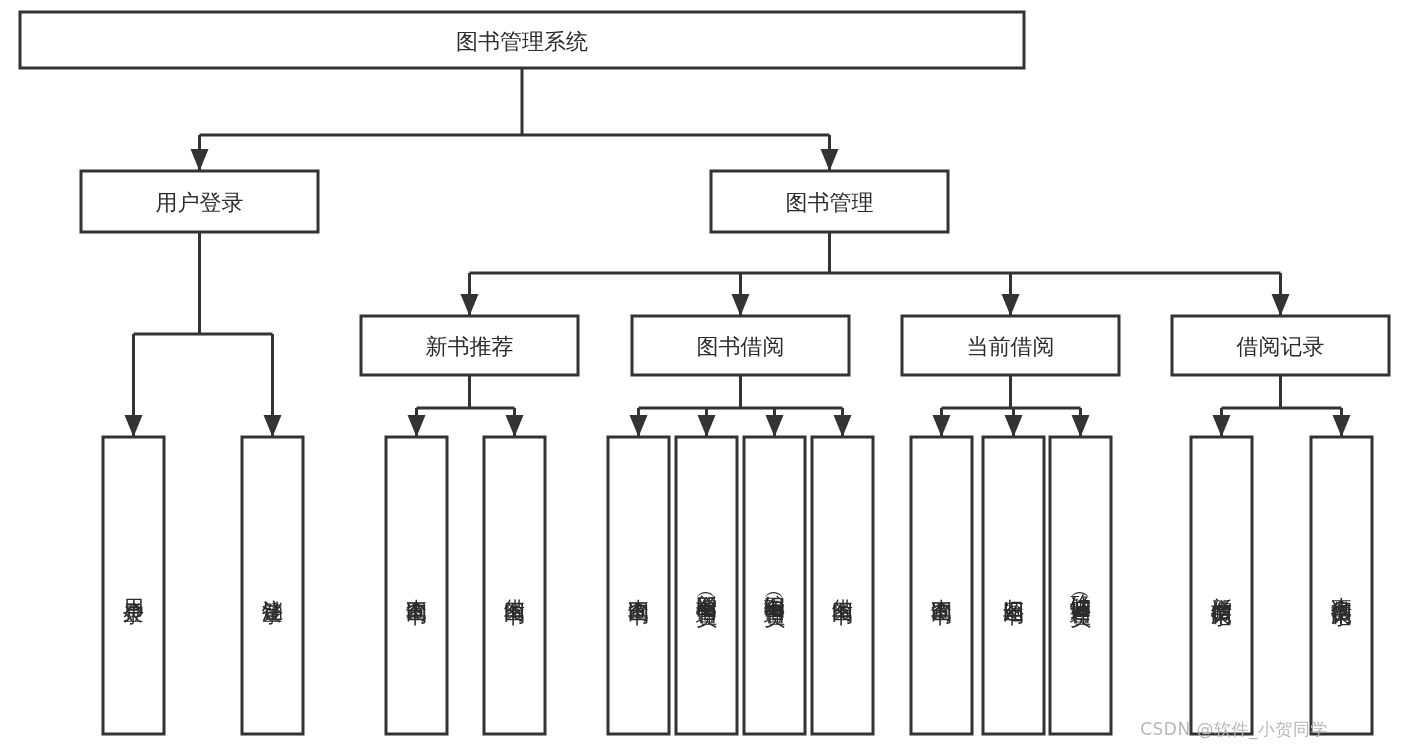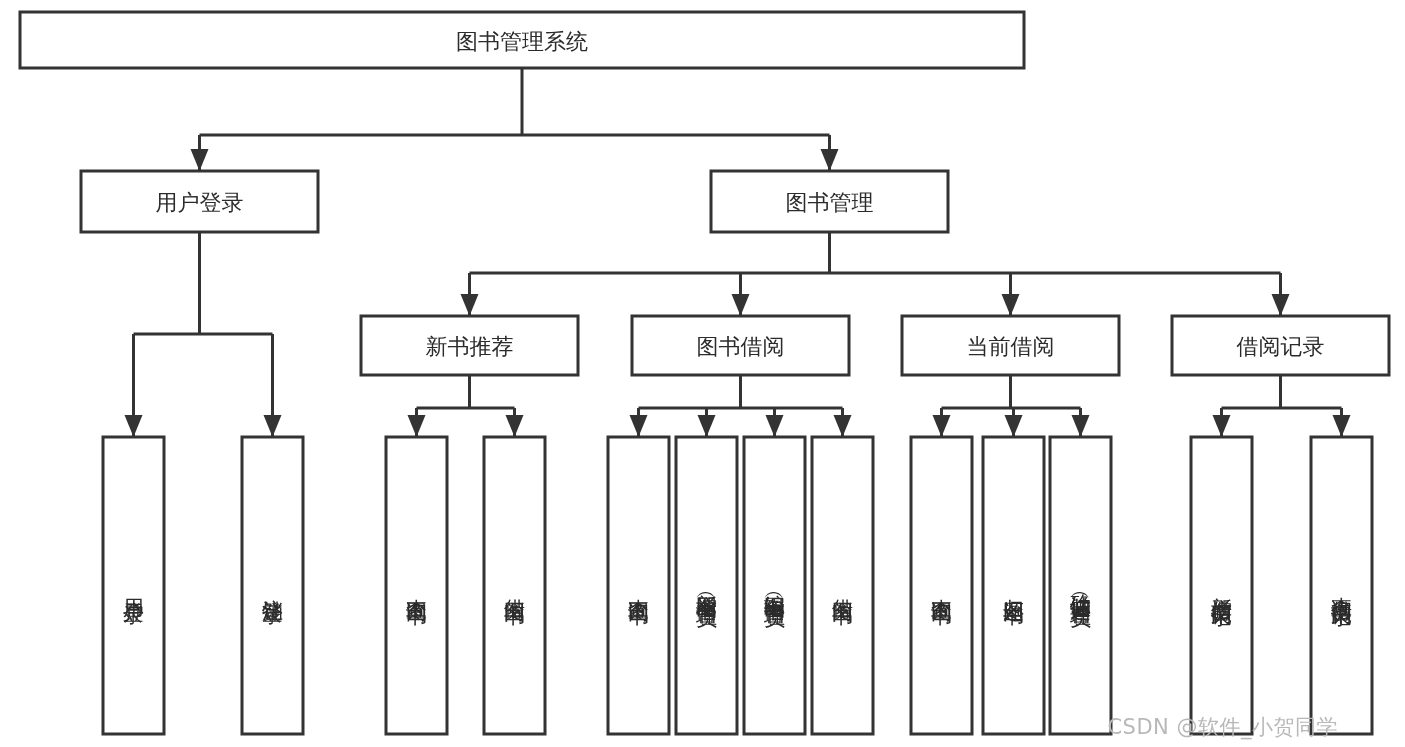--- a/index.html
+++ b/index.html
@@ -62,24 +62,24 @@
     font-family: "DejaVu Sans", "Liberation Sans", sans-serif;
     font-size: 21px;
     line-height: 1.05;
     color: #2b2b2b;
     letter-spacing: 2px;
     white-space: nowrap;
     text-align: center;
   }
   .watermark {
     position: absolute;
-    right: 6px;
+    right: 16px;
     bottom: 6px;
     font-family: "DejaVu Sans", "Liberation Sans", sans-serif;
-    font-size: 21px;
+    font-size: 17px;
     color: #b8b8b8;
     white-space: nowrap;
     letter-spacing: 0.5px;
   }
 </style>
 </head>
 <body>
 
 <div id="diagram-root">
   <svg class="diagram" viewBox="0 0 1405 747">

